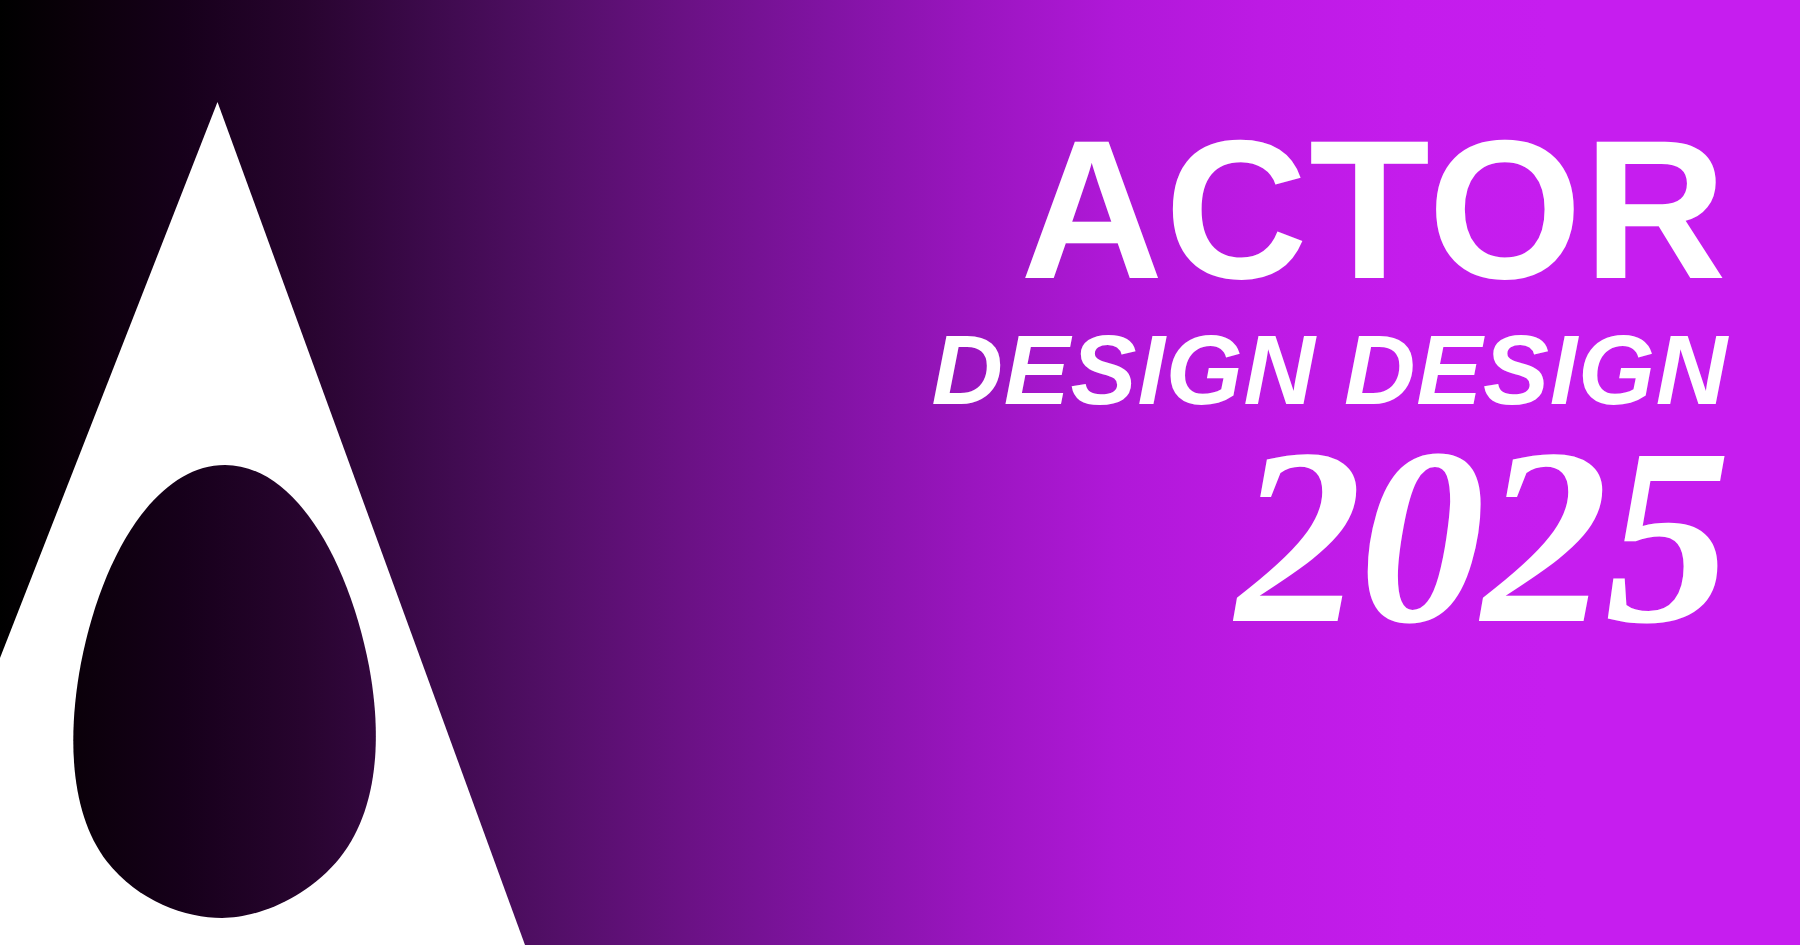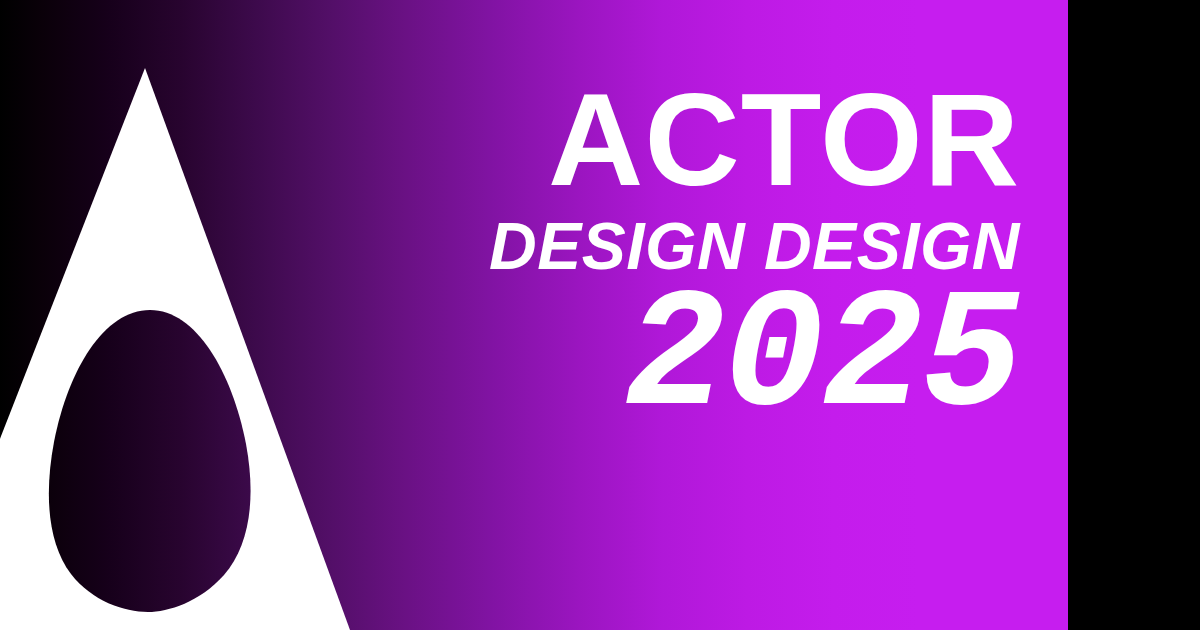--- a/index.html
+++ b/index.html
@@ -7,21 +7,21 @@
 
   html, body {
     width: 1200px;
     height: 630px;
     overflow: hidden;
     background: #000;
   }
 
   .banner {
     position: relative;
-    width: 1068px;
+    width: 1200px;
     height: 630px;
     overflow: hidden;
     font-family: "Liberation Sans", sans-serif;
   }
 
   
   .bg-gradient {
     position: absolute;
     inset: 0;
     background: linear-gradient(
@@ -82,21 +82,21 @@
     font-size: 66px;
     line-height: 1.06;
     letter-spacing: 0.5px;
     color: #ffffff;
     margin-top: 6px;
     white-space: nowrap;
   }
 
   .title-year {
     display: block;
-    font-family: Liberation Mono, monospace;
+    font-family: Liberation Serif, serif;
     font-weight: 700;
     font-style: italic;
     font-size: 168px;
     line-height: 0.98;
     letter-spacing: -2px;
     color: #ffffff;
     margin-top: -6px;
     white-space: nowrap;
   }
 

